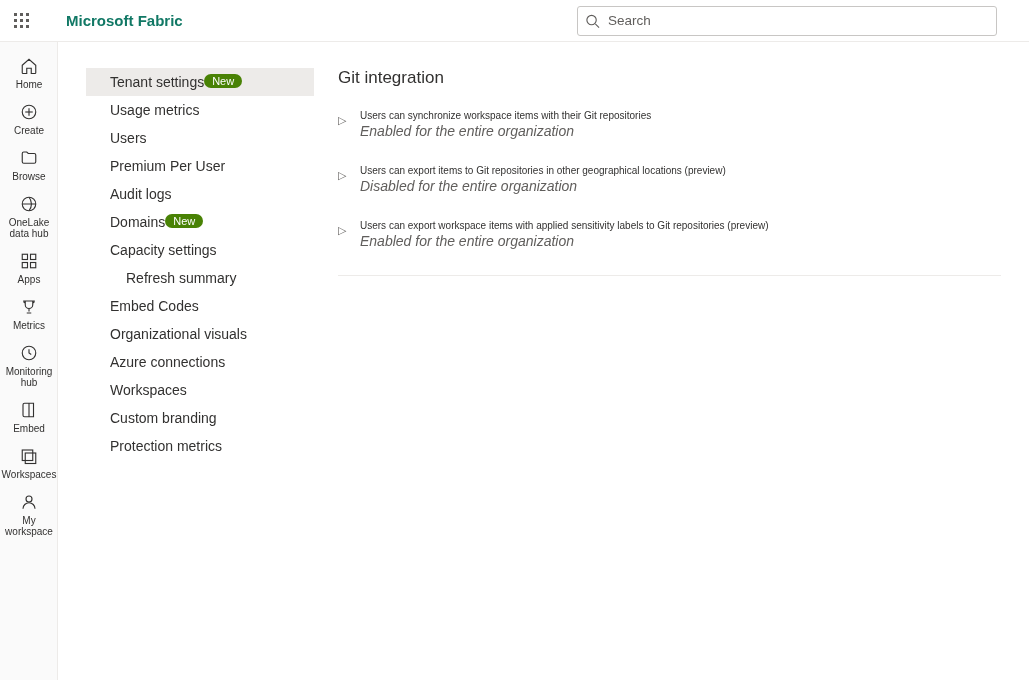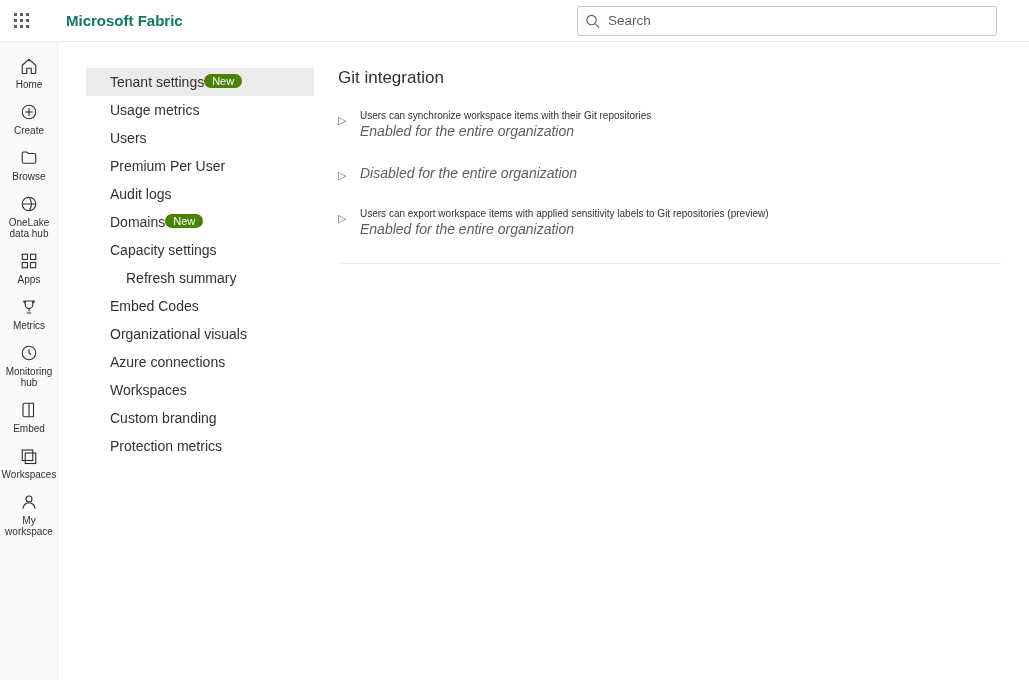--- a/index.html
+++ b/index.html
@@ -348,20 +348,21 @@
           <span class="chev">▷</span>
           <div class="setting-body">
             <div class="setting-title">Users can synchronize workspace items with their Git repositories</div>
             <div class="setting-status">Enabled for the entire organization</div>
           </div>
         </div>
 
         <div class="setting">
           <span class="chev">▷</span>
           <div class="setting-body">
+            <div class="setting-title">Users can export items to Git repositories in other geographical locations (preview)</div>
             <div class="setting-status">Disabled for the entire organization</div>
           </div>
         </div>
 
         <div class="setting">
           <span class="chev">▷</span>
           <div class="setting-body">
             <div class="setting-title">Users can export workspace items with applied sensitivity labels to Git repositories (preview)</div>
             <div class="setting-status">Enabled for the entire organization</div>
           </div>

